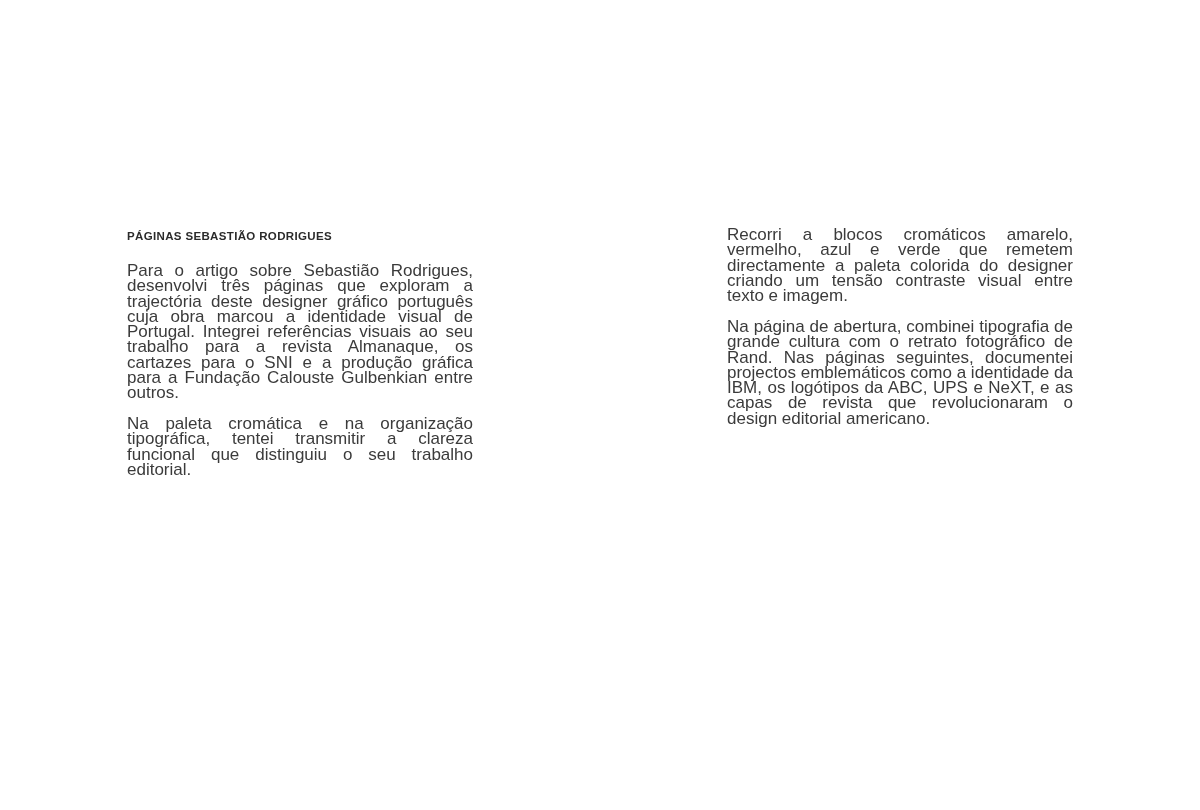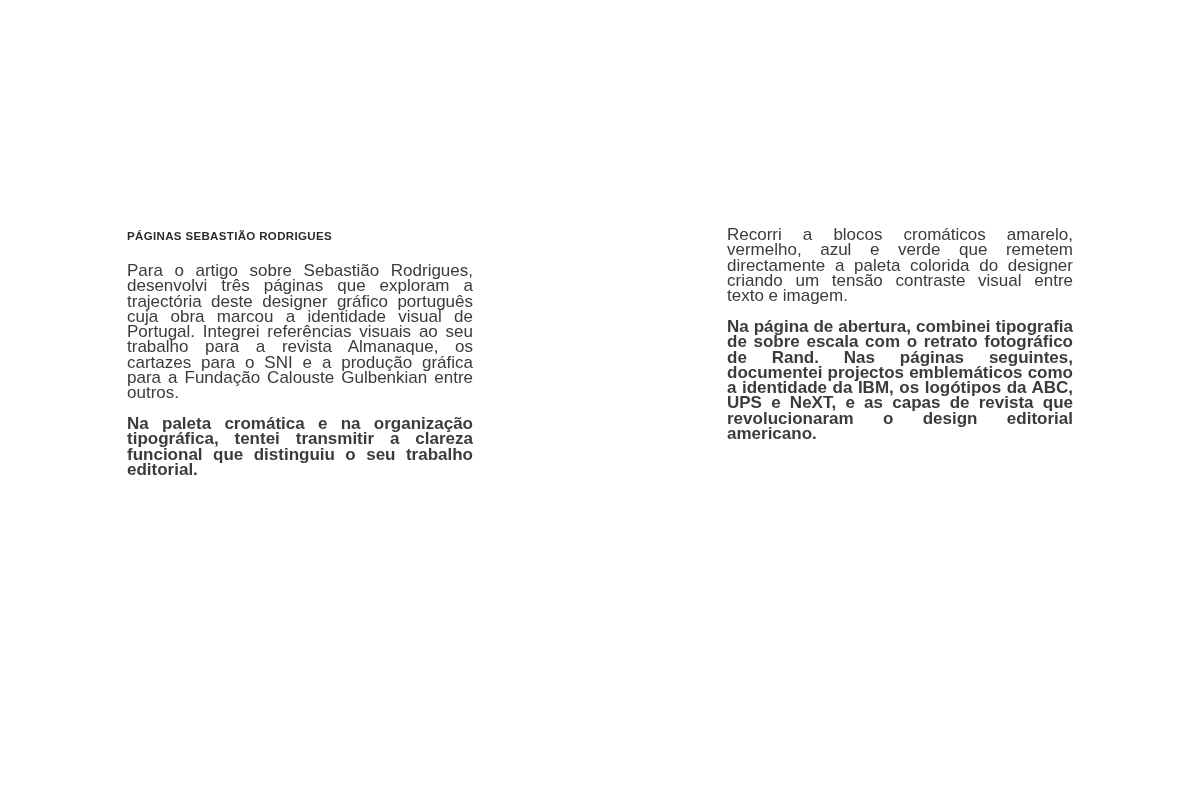--- a/index.html
+++ b/index.html
@@ -58,32 +58,31 @@
     line-height: 15.3px;
     color: #3b3b3b;
     text-align: justify;
     text-justify: inter-word;
     margin: 0 0 15.5px 0;
     hyphens: none;
   }
 
   .body-paragraph:last-child {
     margin-bottom: 0;
-    font-weight: bold;
   }
 </style>
 </head>
 <body>
 
 <div class="page">
 
   <section class="column column-left">
     <h2 class="section-heading">PÁGINAS SEBASTIÃO RODRIGUES</h2>
     <p class="body-paragraph">Para o artigo sobre Sebastião Rodrigues, desenvolvi três páginas que exploram a trajectória deste designer gráfico português cuja obra marcou a identidade visual de Portugal. Integrei referências visuais ao seu trabalho para a revista Almanaque, os cartazes para o SNI e a produção gráfica para a Fundação Calouste Gulbenkian entre outros.</p>
     <p class="body-paragraph">Na paleta cromática e na organização tipográfica, tentei transmitir a clareza funcional que distinguiu o seu trabalho editorial.</p>
   </section>
 
   <section class="column column-right">
     <p class="body-paragraph">Recorri a blocos cromáticos amarelo, vermelho, azul e verde que remetem directamente a paleta colorida do designer criando um tensão contraste visual entre texto e imagem.</p>
-    <p class="body-paragraph">Na página de abertura, combinei tipografia de sobre escala com o retrato fotográfico de Rand. Nas páginas seguintes, documentei projectos emblemáticos como a identidade da IBM, os logótipos da ABC, UPS e NeXT, e as capas de revista que revolucionaram o design editorial americano.</p>
+    <p class="body-paragraph">Na página de abertura, combinei tipografia de grande cultura com o retrato fotográfico de Rand. Nas páginas seguintes, documentei projectos emblemáticos como a identidade da IBM, os logótipos da ABC, UPS e NeXT, e as capas de revista que revolucionaram o design editorial americano.</p>
   </section>
 
 </div>
 
 </body></html>

